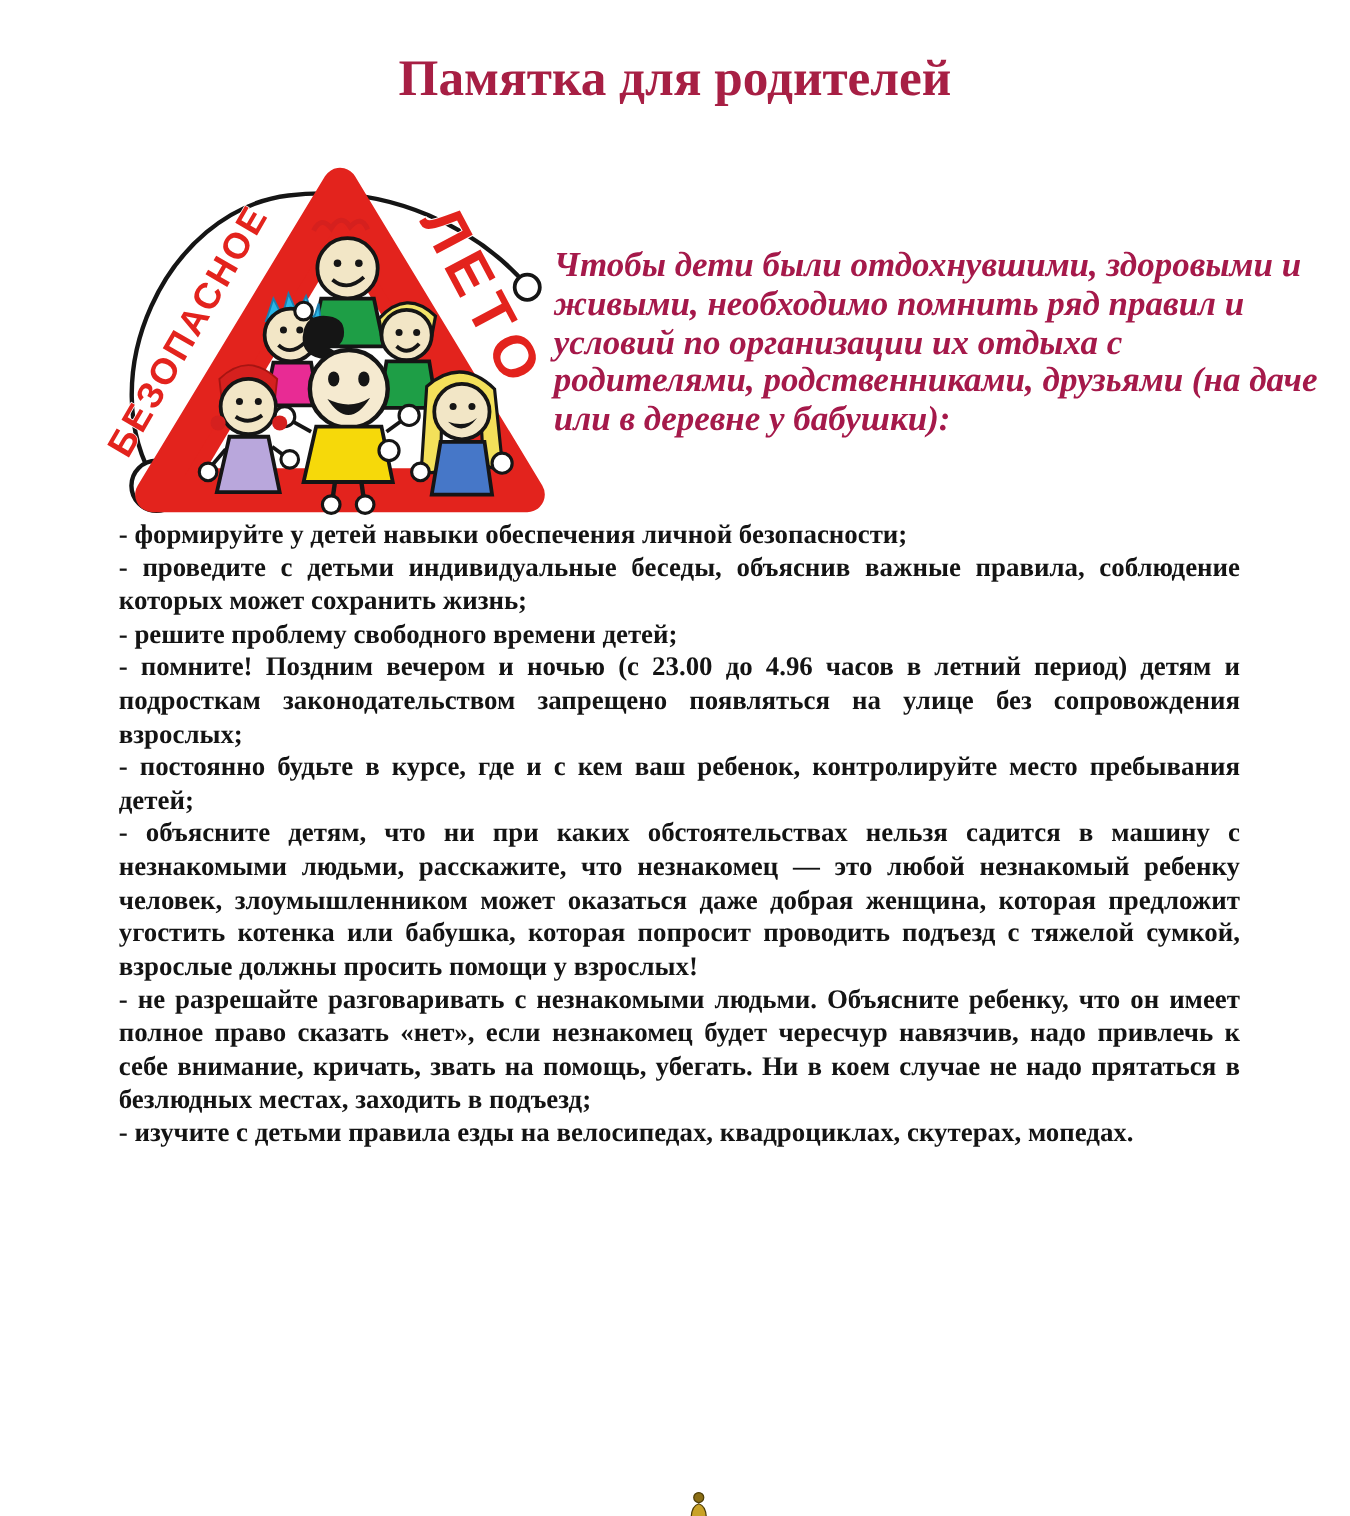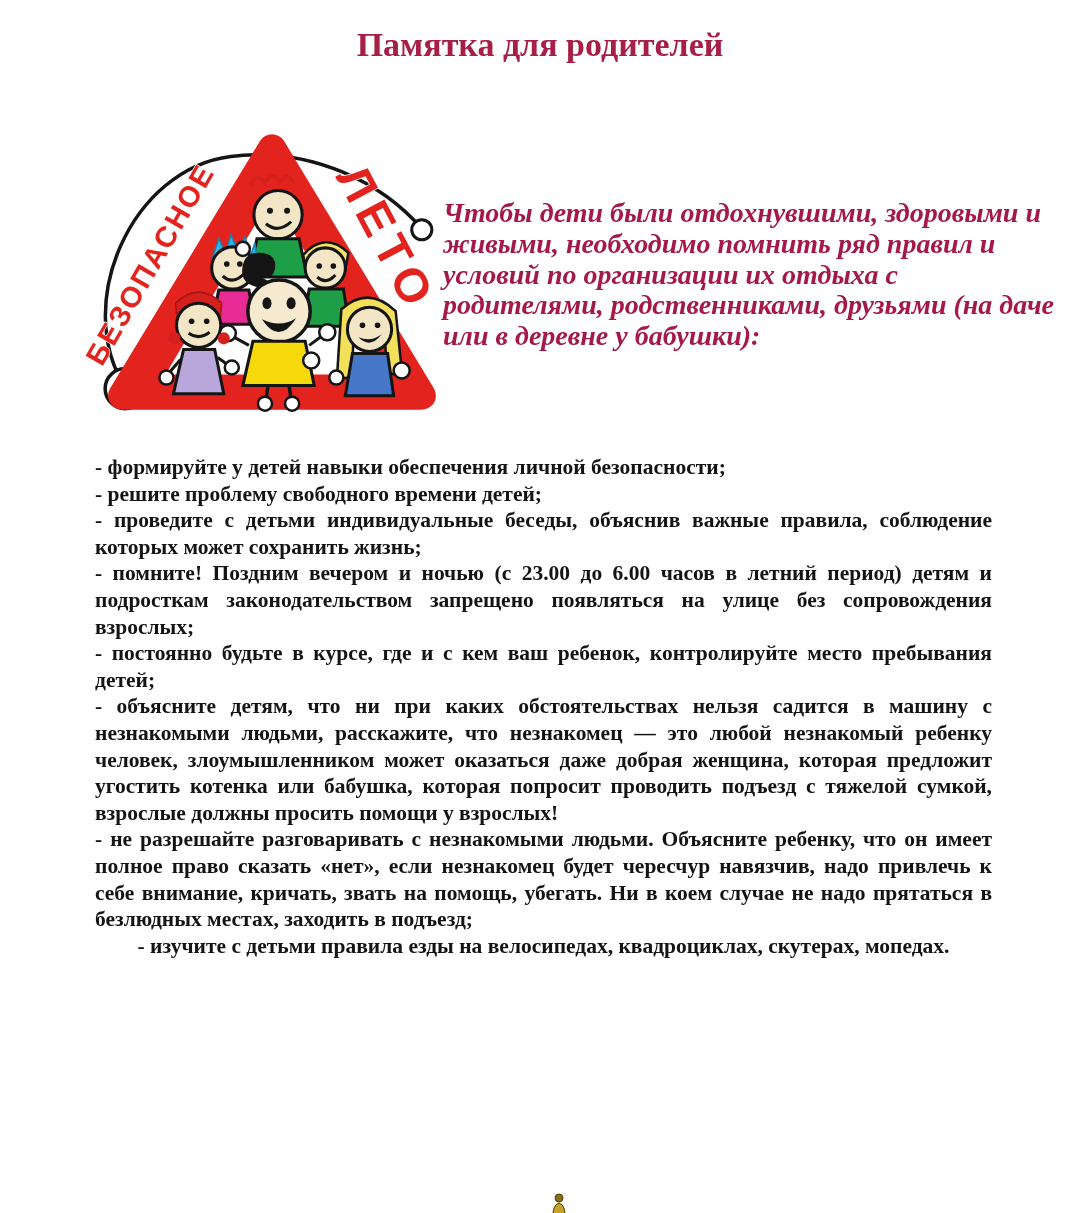--- a/index.html
+++ b/index.html
@@ -6,24 +6,24 @@
   .page{
     position:relative;
     width:1080px;height:1213px;
     background:#ffffff;
     overflow:hidden;
     font-family:"Liberation Serif", serif;
     color:var(--body_ink,#141414);
   }
   
   .title{
-    position:absolute;top:26px;left:0;width:1080px;
+    position:absolute;top:40px;left:0;width:1080px;
     text-align:center;
     font-weight:bold;
-    font-size:34px;
+    font-size:41px;
     line-height:1.12;
     color:var(--title_accent,#a71f44);
   }
   
   .logo-box{
     position:absolute;left:80px;top:126px;width:382px;height:292px;
   }
   .logo-word-small{
     font-family:"Liberation Sans",sans-serif;
     font-weight:bold;font-size:29px;letter-spacing:2px;
@@ -37,27 +37,27 @@
     stroke:#ffffff;stroke-width:1.5px;paint-order:stroke;
   }
   .intro{
     position:absolute;left:443px;top:198px;width:612px;
     font-weight:bold;font-style:italic;
     font-size:28px;line-height:1.1;
     color:var(--intro_accent,#a5194a);
   }
   
   .body-text{
-    position:absolute;left:95px;top:454px;width:897px;
+    position:absolute;left:95px;top:414px;width:897px;
     font-weight:bold;
     font-size:21.5px;line-height:26.6px;
     color:var(--body_ink,#141414);
   }
   .body-text p{margin:0;text-align:justify;}
-  .body-text p.last{text-align:center;}
+  .body-text p.last{text-align:left;}
   
   .bottom-figure{
     position:absolute;left:546px;top:1193px;width:26px;height:26px;
   }
 </style>
 </head>
 <body>
 
 <div class="page">
 
@@ -150,23 +150,23 @@
 
       <text class="logo-word-small" transform="translate(22,240) rotate(-60)">БЕЗОПАСНОЕ</text>
       <text class="logo-word-big" transform="translate(254,50) rotate(62)">ЛЕТО</text>
     </svg>
   </div>
 
   <div class="intro">Чтобы дети были отдохнувшими, здоровыми и живыми, необходимо помнить ряд правил и условий по организации их отдыха с родителями, родственниками, друзьями (на даче или в деревне у бабушки):</div>
 
   <div class="body-text">
       <p>- формируйте у детей навыки обеспечения личной безопасности;</p>
+      <p>- проведите с детьми индивидуальные беседы, объяснив важные правила, соблюдение которых может сохранить жизнь;</p>
       <p>- решите проблему свободного времени детей;</p>
-      <p>- проведите с детьми индивидуальные беседы, объяснив важные правила, соблюдение которых может сохранить жизнь;</p>
-      <p>- помните! Поздним вечером и ночью (с 23.00 до 6.00 часов в летний период) детям и подросткам законодательством запрещено появляться на улице без сопровождения взрослых;</p>
+      <p>- помните! Поздним вечером и ночью (с 23.00 до 4.96 часов в летний период) детям и подросткам законодательством запрещено появляться на улице без сопровождения взрослых;</p>
       <p>- постоянно будьте в курсе, где и с кем ваш ребенок, контролируйте место пребывания детей;</p>
       <p>- объясните детям, что ни при каких обстоятельствах нельзя садится в машину с незнакомыми людьми, расскажите, что незнакомец — это любой незнакомый ребенку человек, злоумышленником может оказаться даже добрая женщина, которая предложит угостить котенка или бабушка, которая попросит проводить подъезд с тяжелой сумкой, взрослые должны просить помощи у взрослых!</p>
       <p>- не разрешайте разговаривать с незнакомыми людьми. Объясните ребенку, что он имеет полное право сказать «нет», если незнакомец будет чересчур навязчив, надо привлечь к себе внимание, кричать, звать на помощь, убегать. Ни в коем случае не надо прятаться в безлюдных местах, заходить в подъезд;</p>
       <p class="last">-  изучите с детьми правила езды на велосипедах, квадроциклах, скутерах, мопедах.</p>
     </div>
 
   <div class="bottom-figure">
     <svg width="26" height="26" viewBox="0 0 26 26">
       <circle cx="13" cy="5" r="4" fill="#8a6d14" stroke="#4f3e08" stroke-width="1"></circle>
       <path d="M7,26 Q6,12 13,10 Q20,12 19,26 Z" fill="#c9a227" stroke="#4f3e08" stroke-width="1"></path>

